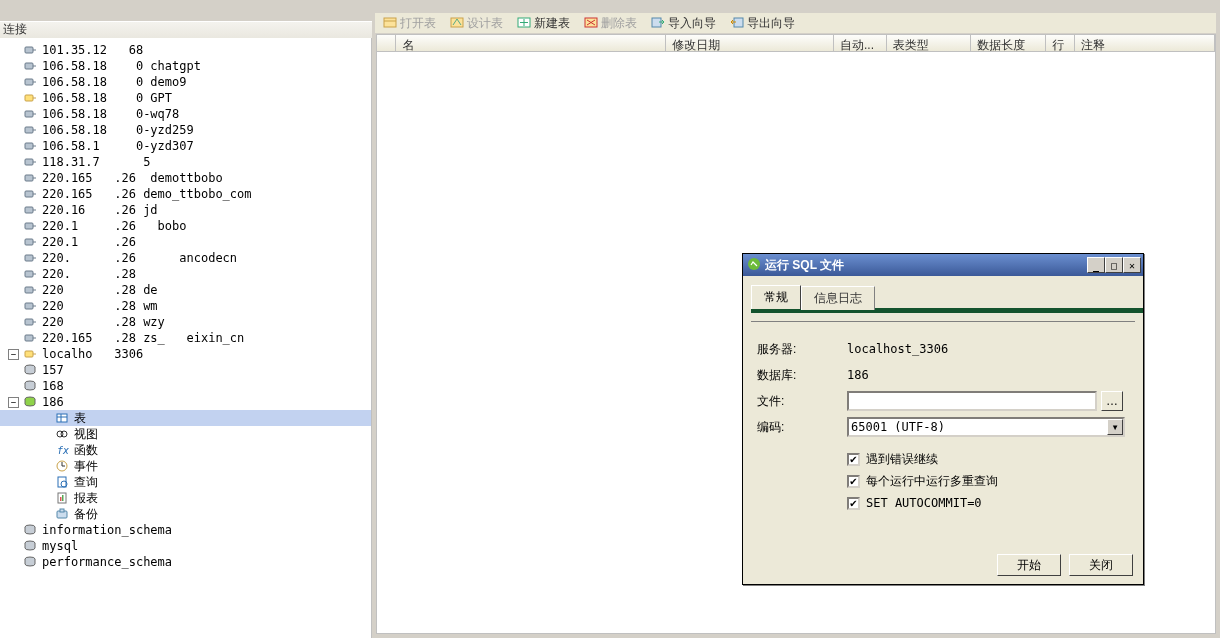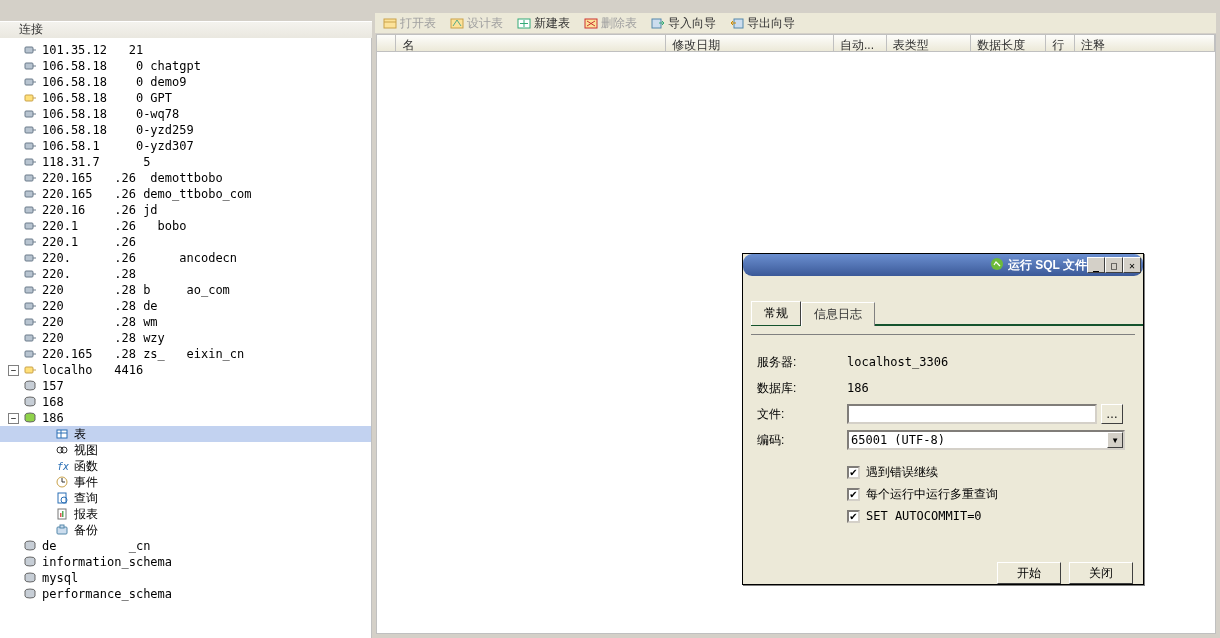--- a/index.html
+++ b/index.html
@@ -15,36 +15,36 @@
   .toolbar-top {
     position: absolute;
     left: 375px; top: 13px; right: 4px;
     height: 20px;
     background: #ece9d8;
     display: flex; align-items: center;
     gap: 6px;
     padding-left: 4px;
   }
   .toolbar-top .tbtn {
-    display: flex; align-items: center; gap: 3px;
+    display: flex; gap: 3px;
     padding: 2px 4px;
     color: #333;
     cursor: default;
   }
   .toolbar-top .tbtn.dis { color: #a0a0a0; }
   .tico { width: 14px; height: 14px; display: inline-block; }
 
   .left-header {
     position: absolute;
     left: 0; top: 21px; width: 372px; height: 24px;
     background: linear-gradient(#f4f3ee,#e6e3da);
     border-top: 1px solid #fff;
     border-bottom: 1px solid #c0c0c0;
     font-family: "SimSun", sans-serif;
-    padding-left: 19px;
+    padding-left: 3px;
     line-height: 15px;
     color: #333;
   }
 
   .left-tree {
     position: absolute;
     left: 0; top: 38px; width: 372px; bottom: 0;
     background: #fff;
     border-right: 1px solid #c0c0c0;
     overflow: hidden;
@@ -95,38 +95,37 @@
     box-shadow: 1px 1px 0 #808080;
   }
   .dlg-title {
     height: 22px;
     background: linear-gradient(#6b8fd0,#3b5998);
     color: #fff;
     display: flex; align-items: center;
     padding-left: 4px;
     font-family: "SimSun", sans-serif;
     font-weight: bold;
-    justify-content: flex-end;
-    border-radius: 9px;
+    justify-content: space-between;
   }
   .dlg-title .left { display:flex; align-items:center; gap:4px; }
   .dlg-title .btns { display:flex; gap:0; margin-right:2px; }
   .dlg-title .winbtn {
     width: 18px; height: 16px;
     background: #d4d0c8;
     border: 1px solid #fff;
     border-right-color:#404040; border-bottom-color:#404040;
     display:flex; align-items:center; justify-content:center;
     font-family: "Marlett", monospace;
     font-size: 10px; color:#000;
   }
   .dlg-tabs {
     display:flex;
-    margin: 24px 0 0 8px;
-    border-bottom: 2px solid #14532d;
+    margin: 8px 0 0 8px;
+    border-bottom: 5px solid #14532d;
   }
   .dlg-tabs .tab {
     padding: 3px 12px 3px 12px;
     font-family: "SimSun", sans-serif;
     border: 1px solid #808080;
     border-bottom: none;
     background: #ece9d8;
     margin-right: 0px;
     position: relative;
   }
@@ -185,21 +184,21 @@
     display:flex; align-items:center; justify-content:center;
   }
   .chk-row { display:flex; align-items:center; height:22px; padding-left: 90px; gap:6px; }
   .chk {
     width:13px; height:13px; background:#fff;
     border: 2px inset #d4d0c8;
     display:inline-flex; align-items:center; justify-content:center;
     font-size: 10px; color:#000; line-height:9px;
   }
   .dlg-buttons {
-    position:absolute; right:10px; bottom:0;
+    position:absolute; right:10px; bottom:8px;
     display:flex; gap:8px;
   }
   .dlg-buttons .btn {
     width: 64px; height:22px;
     background:#ece9d8;
     border:1px solid #fff;
     border-right-color:#404040; border-bottom-color:#404040;
     display:flex; align-items:center; justify-content:center;
     font-family:"SimSun",sans-serif;
   }
@@ -253,21 +252,21 @@
       <span>导出向导</span>
     </div>
   </div>
 
 <div class="left-header">连接</div>
 
 <div class="left-tree" id="tree">
     <div class="node"><span class="spacer-exp"></span><span class="ico"><svg width="14" height="14">
           <rect x="2" y="4" width="8" height="6" rx="1" fill="#b8c4d0" stroke="#6a7a8a"></rect>
           <line x1="10" y1="7" x2="13" y2="7" stroke="#6a7a8a"></line>
-        </svg></span><span class="lbl">101.35.12   21</span></div>
+        </svg></span><span class="lbl">101.35.12   68</span></div>
     <div class="node"><span class="spacer-exp"></span><span class="ico"><svg width="14" height="14">
           <rect x="2" y="4" width="8" height="6" rx="1" fill="#b8c4d0" stroke="#6a7a8a"></rect>
           <line x1="10" y1="7" x2="13" y2="7" stroke="#6a7a8a"></line>
         </svg></span><span class="lbl">106.58.18    0 chatgpt</span></div>
     <div class="node"><span class="spacer-exp"></span><span class="ico"><svg width="14" height="14">
           <rect x="2" y="4" width="8" height="6" rx="1" fill="#b8c4d0" stroke="#6a7a8a"></rect>
           <line x1="10" y1="7" x2="13" y2="7" stroke="#6a7a8a"></line>
         </svg></span><span class="lbl">106.58.18    0 demo9</span></div>
     <div class="node"><span class="spacer-exp"></span><span class="ico"><svg width="14" height="14">
           <rect x="2" y="4" width="8" height="6" rx="1" fill="#ffe07a" stroke="#c9a24a"></rect>
@@ -310,44 +309,40 @@
           <line x1="10" y1="7" x2="13" y2="7" stroke="#6a7a8a"></line>
         </svg></span><span class="lbl">220.1     .26</span></div>
     <div class="node"><span class="spacer-exp"></span><span class="ico"><svg width="14" height="14">
           <rect x="2" y="4" width="8" height="6" rx="1" fill="#b8c4d0" stroke="#6a7a8a"></rect>
           <line x1="10" y1="7" x2="13" y2="7" stroke="#6a7a8a"></line>
         </svg></span><span class="lbl">220.      .26      ancodecn</span></div>
     <div class="node"><span class="spacer-exp"></span><span class="ico"><svg width="14" height="14">
           <rect x="2" y="4" width="8" height="6" rx="1" fill="#b8c4d0" stroke="#6a7a8a"></rect>
           <line x1="10" y1="7" x2="13" y2="7" stroke="#6a7a8a"></line>
         </svg></span><span class="lbl">220.      .28</span></div>
-    <div class="node"><span class="spacer-exp"></span><span class="ico"><svg width="14" height="14">
-          <rect x="2" y="4" width="8" height="6" rx="1" fill="#b8c4d0" stroke="#6a7a8a"></rect>
-          <line x1="10" y1="7" x2="13" y2="7" stroke="#6a7a8a"></line>
-        </svg></span><span class="lbl">220       .28 b     ao_com</span></div>
     <div class="node"><span class="spacer-exp"></span><span class="ico"><svg width="14" height="14">
           <rect x="2" y="4" width="8" height="6" rx="1" fill="#b8c4d0" stroke="#6a7a8a"></rect>
           <line x1="10" y1="7" x2="13" y2="7" stroke="#6a7a8a"></line>
         </svg></span><span class="lbl">220       .28 de</span></div>
     <div class="node"><span class="spacer-exp"></span><span class="ico"><svg width="14" height="14">
           <rect x="2" y="4" width="8" height="6" rx="1" fill="#b8c4d0" stroke="#6a7a8a"></rect>
           <line x1="10" y1="7" x2="13" y2="7" stroke="#6a7a8a"></line>
         </svg></span><span class="lbl">220       .28 wm</span></div>
     <div class="node"><span class="spacer-exp"></span><span class="ico"><svg width="14" height="14">
           <rect x="2" y="4" width="8" height="6" rx="1" fill="#b8c4d0" stroke="#6a7a8a"></rect>
           <line x1="10" y1="7" x2="13" y2="7" stroke="#6a7a8a"></line>
         </svg></span><span class="lbl">220       .28 wzy</span></div>
     <div class="node"><span class="spacer-exp"></span><span class="ico"><svg width="14" height="14">
           <rect x="2" y="4" width="8" height="6" rx="1" fill="#b8c4d0" stroke="#6a7a8a"></rect>
           <line x1="10" y1="7" x2="13" y2="7" stroke="#6a7a8a"></line>
         </svg></span><span class="lbl">220.165   .28 zs_   eixin_cn</span></div>
     <div class="node"><span class="exp">−</span><span class="ico"><svg width="14" height="14">
           <rect x="2" y="4" width="8" height="6" rx="1" fill="#ffe07a" stroke="#c9a24a"></rect>
           <line x1="10" y1="7" x2="13" y2="7" stroke="#c9a24a"></line>
-        </svg></span><span class="lbl">localho   4416</span></div>
+        </svg></span><span class="lbl">localho   3306</span></div>
     <div class="node depth1"><span class="spacer-exp"></span><span class="ico"><svg width="14" height="14">
           <ellipse cx="7" cy="4" rx="5" ry="2" fill="#c7ced6" stroke="#666"></ellipse>
           <path d="M2 4 v5 a5 2 0 0 0 10 0 v-5" fill="#c7ced6" stroke="#666"></path>
         </svg></span><span class="lbl">157</span></div>
     <div class="node depth1"><span class="spacer-exp"></span><span class="ico"><svg width="14" height="14">
           <ellipse cx="7" cy="4" rx="5" ry="2" fill="#c7ced6" stroke="#666"></ellipse>
           <path d="M2 4 v5 a5 2 0 0 0 10 0 v-5" fill="#c7ced6" stroke="#666"></path>
         </svg></span><span class="lbl">168</span></div>
     <div class="node depth1"><span class="exp">−</span><span class="ico"><svg width="14" height="14">
           <ellipse cx="7" cy="4" rx="5" ry="2" fill="#8fd24a" stroke="#666"></ellipse>
@@ -379,24 +374,20 @@
           <rect x="5" y="6" width="1.5" height="4" fill="#d55"></rect>
           <rect x="7" y="4" width="1.5" height="6" fill="#5a5"></rect>
         </svg></span><span class="lbl">报表</span></div>
     <div class="node depth2"><span class="spacer-exp"></span><span class="ico"><svg width="14" height="14">
           <rect x="2" y="4" width="10" height="7" rx="1" fill="#cde" stroke="#58a"></rect>
           <rect x="5" y="2" width="4" height="3" fill="#cde" stroke="#58a"></rect>
         </svg></span><span class="lbl">备份</span></div>
     <div class="node depth1"><span class="spacer-exp"></span><span class="ico"><svg width="14" height="14">
           <ellipse cx="7" cy="4" rx="5" ry="2" fill="#c7ced6" stroke="#666"></ellipse>
           <path d="M2 4 v5 a5 2 0 0 0 10 0 v-5" fill="#c7ced6" stroke="#666"></path>
-        </svg></span><span class="lbl">de          _cn</span></div>
-    <div class="node depth1"><span class="spacer-exp"></span><span class="ico"><svg width="14" height="14">
-          <ellipse cx="7" cy="4" rx="5" ry="2" fill="#c7ced6" stroke="#666"></ellipse>
-          <path d="M2 4 v5 a5 2 0 0 0 10 0 v-5" fill="#c7ced6" stroke="#666"></path>
         </svg></span><span class="lbl">information_schema</span></div>
     <div class="node depth1"><span class="spacer-exp"></span><span class="ico"><svg width="14" height="14">
           <ellipse cx="7" cy="4" rx="5" ry="2" fill="#c7ced6" stroke="#666"></ellipse>
           <path d="M2 4 v5 a5 2 0 0 0 10 0 v-5" fill="#c7ced6" stroke="#666"></path>
         </svg></span><span class="lbl">mysql</span></div>
     <div class="node depth1"><span class="spacer-exp"></span><span class="ico"><svg width="14" height="14">
           <ellipse cx="7" cy="4" rx="5" ry="2" fill="#c7ced6" stroke="#666"></ellipse>
           <path d="M2 4 v5 a5 2 0 0 0 10 0 v-5" fill="#c7ced6" stroke="#666"></path>
         </svg></span><span class="lbl">performance_schema</span></div>
   </div>

